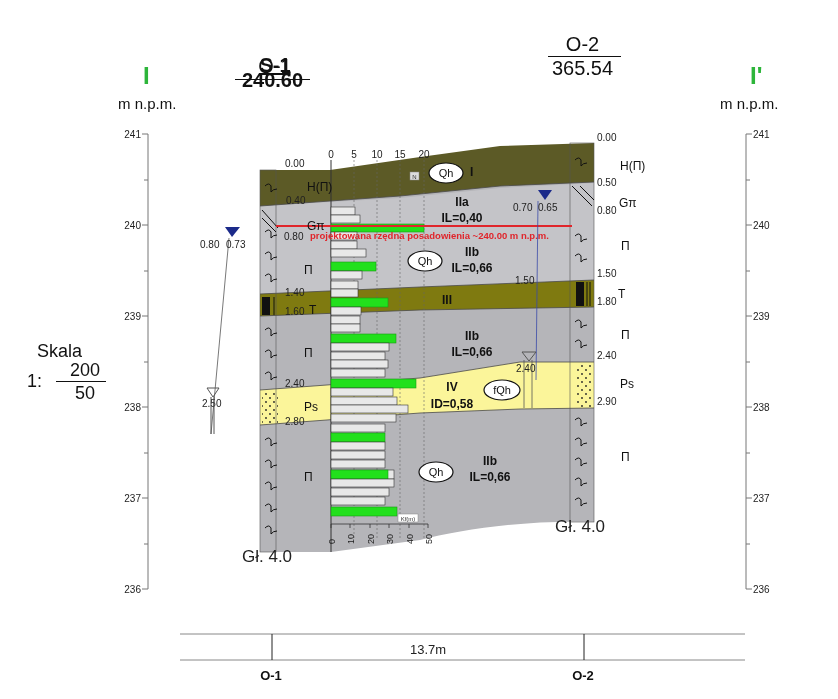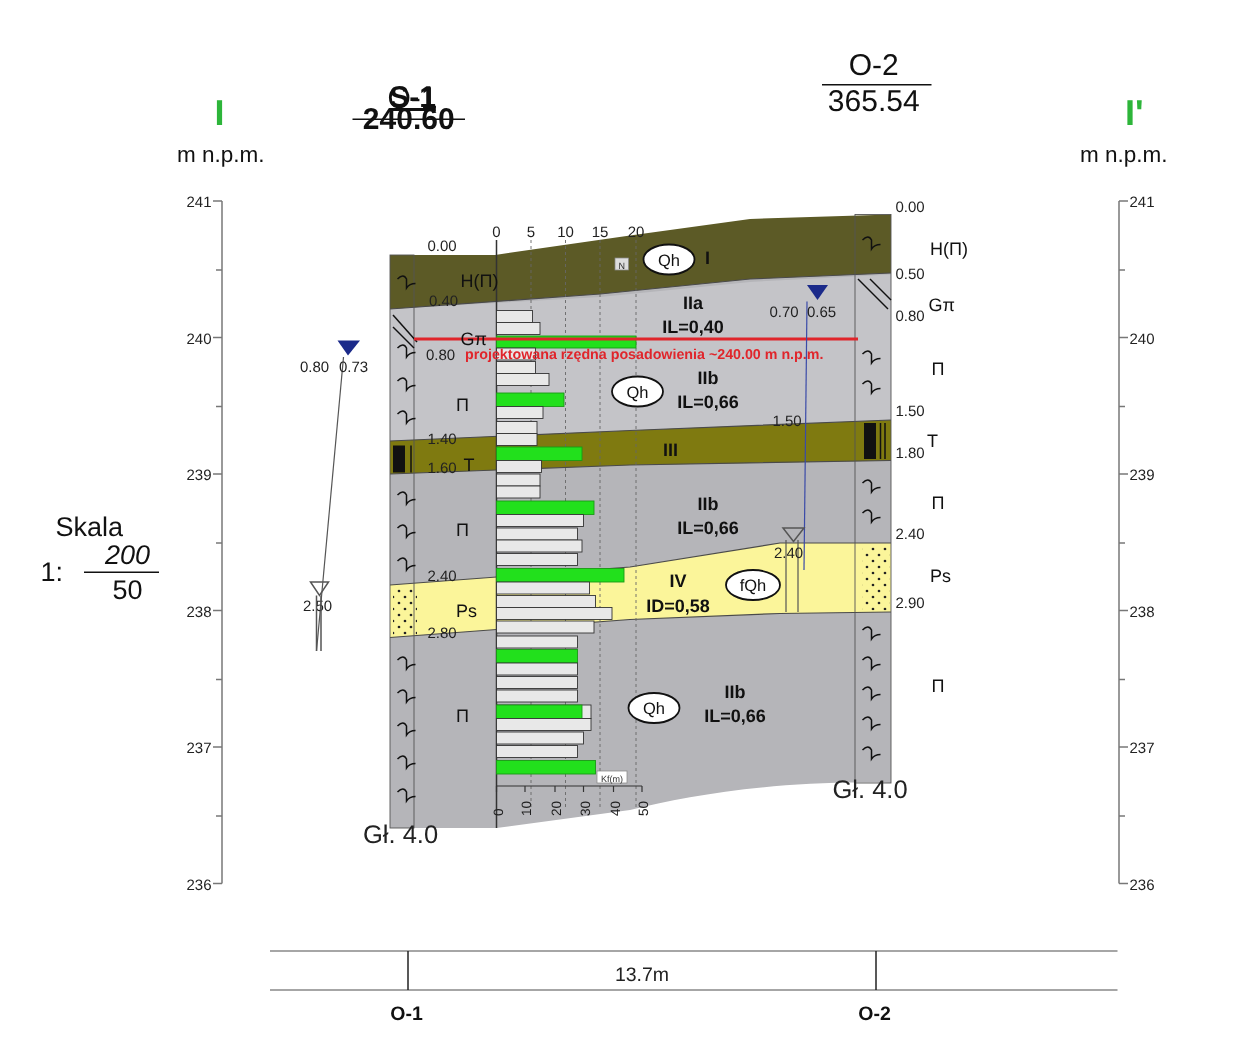--- a/index.html
+++ b/index.html
@@ -26,21 +26,21 @@
 <div class="abs hdr" style="left:240px;top:55px;width:70px;">O-1</div>
 <div class="rule" style="left:235px;top:79px;width:75px;"></div>
 <div class="abs hdr" style="left:235px;top:69px;width:75px;font-weight:bold;">240.60</div>
 
 <div class="abs hdr" style="left:545px;top:33px;width:75px;">O-2</div>
 <div class="rule" style="left:548px;top:56px;width:73px;"></div>
 <div class="abs hdr" style="left:545px;top:57px;width:75px;">365.54</div>
 
 <div class="abs skala" style="left:37px;top:341px;text-align:center;">Skala</div>
 <div class="abs skala" style="left:27px;top:371px;">1:</div>
-<div class="abs skala" style="left:65px;top:360px;width:40px;text-align:center;font-style:italic;">200</div>
+<div class="abs skala" style="left:65px;top:360px;width:40px;text-align:center;">200</div>
 <div class="rule" style="left:56px;top:381px;width:50px;border-top-width:1px;"></div>
 <div class="abs skala" style="left:65px;top:383px;width:40px;text-align:center;">50</div>
 
 <svg class="abs" style="left:0;top:0;" width="838" height="699" viewBox="0 0 838 699">
   <defs>
     <pattern id="dots" width="8" height="8" patternUnits="userSpaceOnUse">
       <circle cx="2" cy="2" r="0.9" fill="#222"></circle>
       <circle cx="6" cy="6" r="0.9" fill="#222"></circle>
     </pattern>
   </defs>

